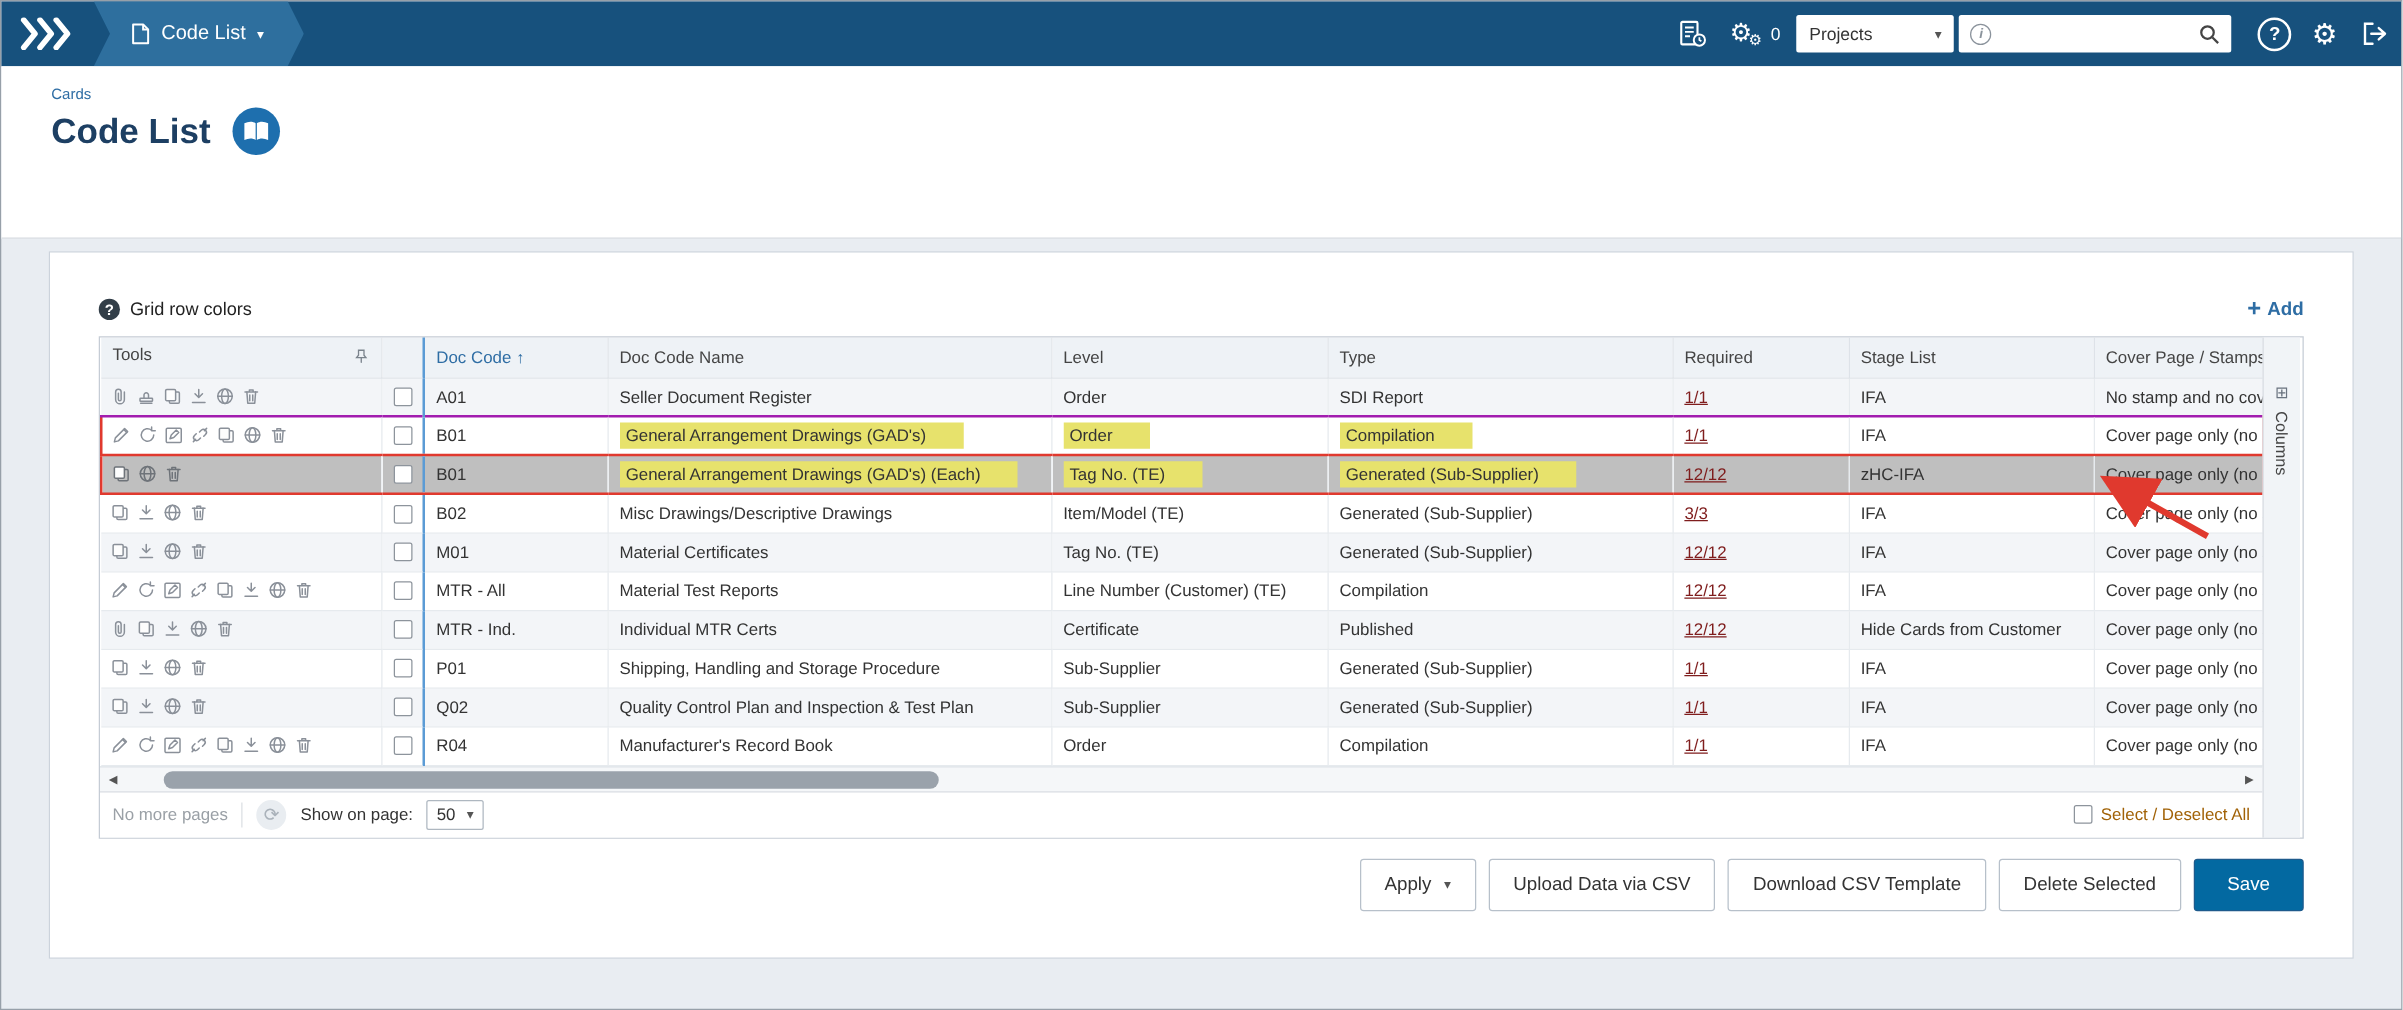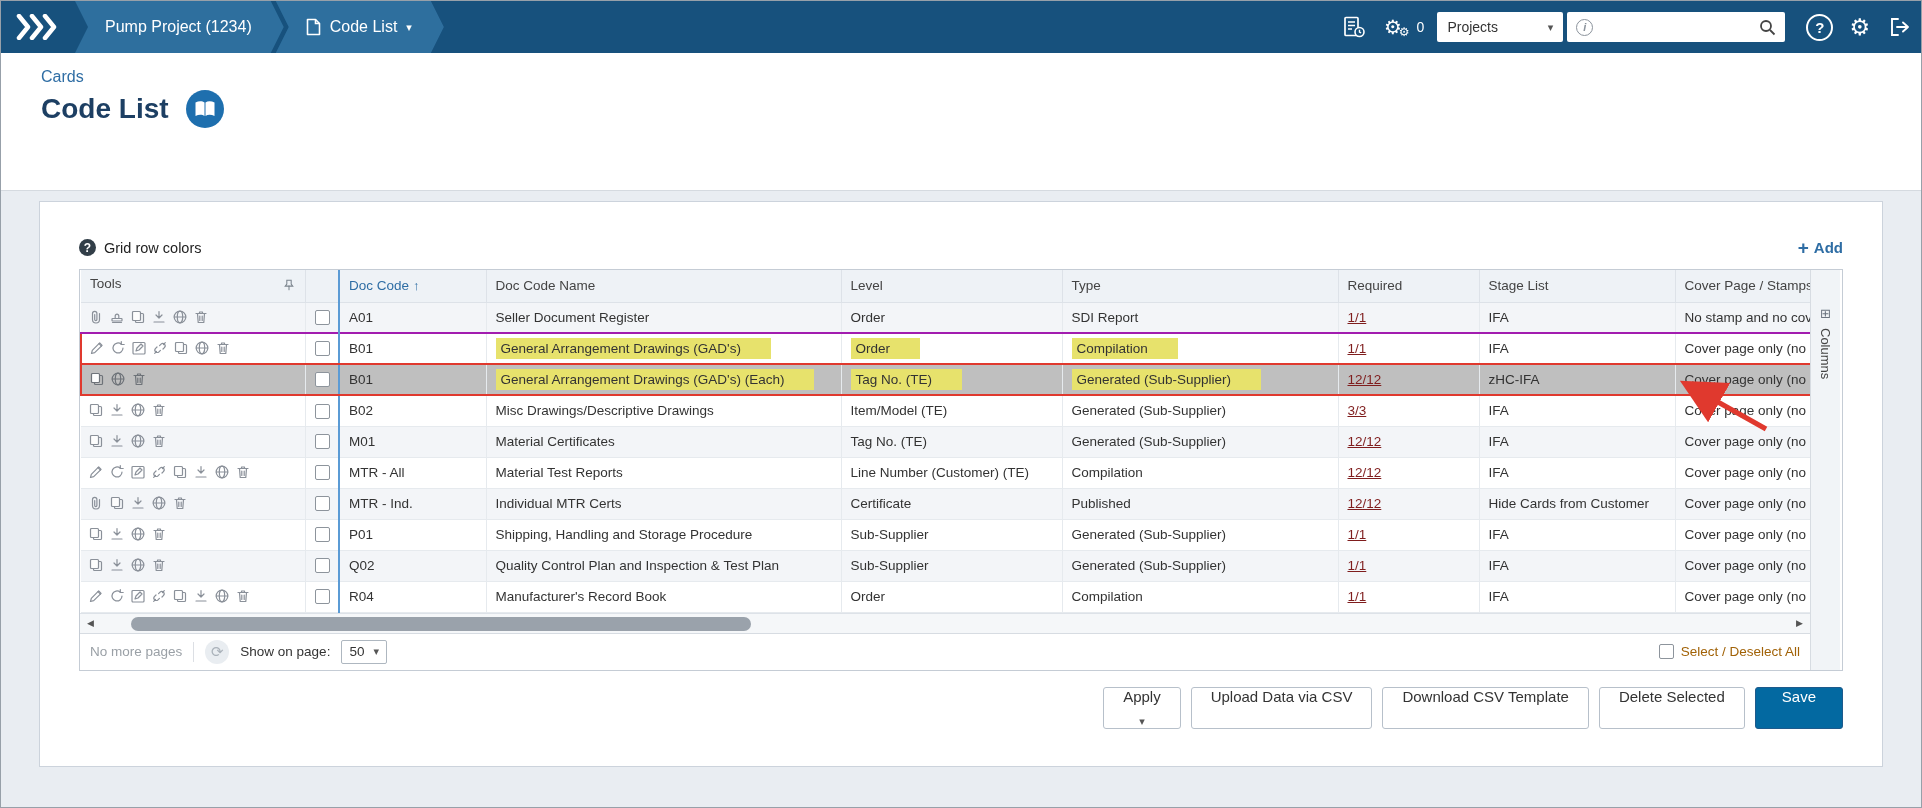--- a/index.html
+++ b/index.html
@@ -31,21 +31,21 @@
           border-radius:2px;padding:0 9px;width:218px;gap:7px;margin-right:14px;}
   .search input{border:none;outline:none;flex:1;font-size:14px;min-width:0;font-family:inherit;}
   .info{width:17px;height:17px;border:1.5px solid #8b939c;border-radius:50%;color:#8b939c;
         font-size:11px;display:flex;align-items:center;justify-content:center;
         font-style:italic;font-weight:bold;flex:none;cursor:pointer;}
   .help{width:27px;height:27px;border:2px solid #fff;border-radius:50%;align-self:center;
         justify-content:center;font-weight:bold;font-size:15px;padding:0;margin:0 7px;}
   .biggear{font-size:23px;line-height:1}
   
   .pagehead{background:#fff;height:138px;padding:15px 0 0 40px;border-bottom:1px solid #d5dae0;}
-  .eyebrow{color:#2e6da4;font-size:16px;}
+  .eyebrow{color:#2e6da4;font-size:12px;}
   .titlerow{display:flex;align-items:center;gap:16px;margin-top:3px;}
   h1{margin:0;font-size:28px;color:#1d3f63;font-weight:bold;}
   
   .bodyarea{padding:10px 38px 0;}
   .panel{background:#fff;border:1px solid #ccd3dc;height:566px;padding:36px 39px 0;}
   .panel-top{display:flex;justify-content:space-between;align-items:center;margin-bottom:12px;}
   .rowcolors{display:flex;gap:8px;align-items:center;font-size:14.5px;color:#222;cursor:pointer;}
   .qmark{width:17px;height:17px;border-radius:50%;background:#323e48;color:#fff;font-size:12px;
          display:flex;align-items:center;justify-content:center;font-weight:bold;flex:none;}
   .add{color:#2e6da4;font-size:15px;display:flex;gap:5px;align-items:center;cursor:pointer;
@@ -102,39 +102,36 @@
   .selall{display:flex;align-items:center;gap:7px;font-size:13.5px;color:#a16207;cursor:pointer;}
   
   .colstrip{width:30px;border-left:1px solid #d7dce2;background:#f1f4f7;display:flex;
             flex-direction:column;align-items:center;padding-top:36px;gap:7px;cursor:pointer;}
   .gridico{color:#6b7480;font-size:13px;}
   .vtext{writing-mode:vertical-rl;font-size:13px;color:#444;}
   
   .actions{display:flex;justify-content:flex-end;gap:10px;margin-top:16px;}
   .btn{height:42px;padding:0 19px;background:#fff;border:1px solid #b7c0ca;border-radius:3px;
        font-size:15px;color:#333;cursor:pointer;display:flex;align-items:center;gap:10px;
-       font-family:inherit;flex-direction:column;}
+       font-family:inherit;}
   .btn.save{background:#0369a1;border-color:#1d5a8c;color:#fff;padding:0 26px;}
   .caret{font-size:11px;color:#fff;}
   .caret.dark{color:#555;}
   .annotation{position:absolute;left:1650px;top:370px;pointer-events:none;}
 </style>
 </head>
 <body>
 
 <div class="screen">
 
   <header class="topbar">
     <div class="logo">
       <svg width="46" height="26" viewBox="0 0 46 26">
           <path d="M4 2l9 11-9 11M17 2l9 11-9 11M30 2l9 11-9 11" stroke="#fff" stroke-width="4.5" fill="none" stroke-linecap="round" stroke-linejoin="round"></path>
         </svg>
-    </div>
-    <div class="crumb">
-      <span>Pump Project (1234)</span>
     </div>
     <div class="crumb">
       <span style="display:inline-flex">
         <svg width="15" height="18" viewBox="0 0 15 18">
             <path d="M1.5 1.5h8l4 4v11h-12z" fill="none" stroke="#fff" stroke-width="1.6" stroke-linejoin="round"></path>
             <path d="M9.5 1.5v4h4" fill="none" stroke="#fff" stroke-width="1.6"></path>
           </svg>
       </span>
       <span>Code List</span>
       <span class="caret">▾</span>

